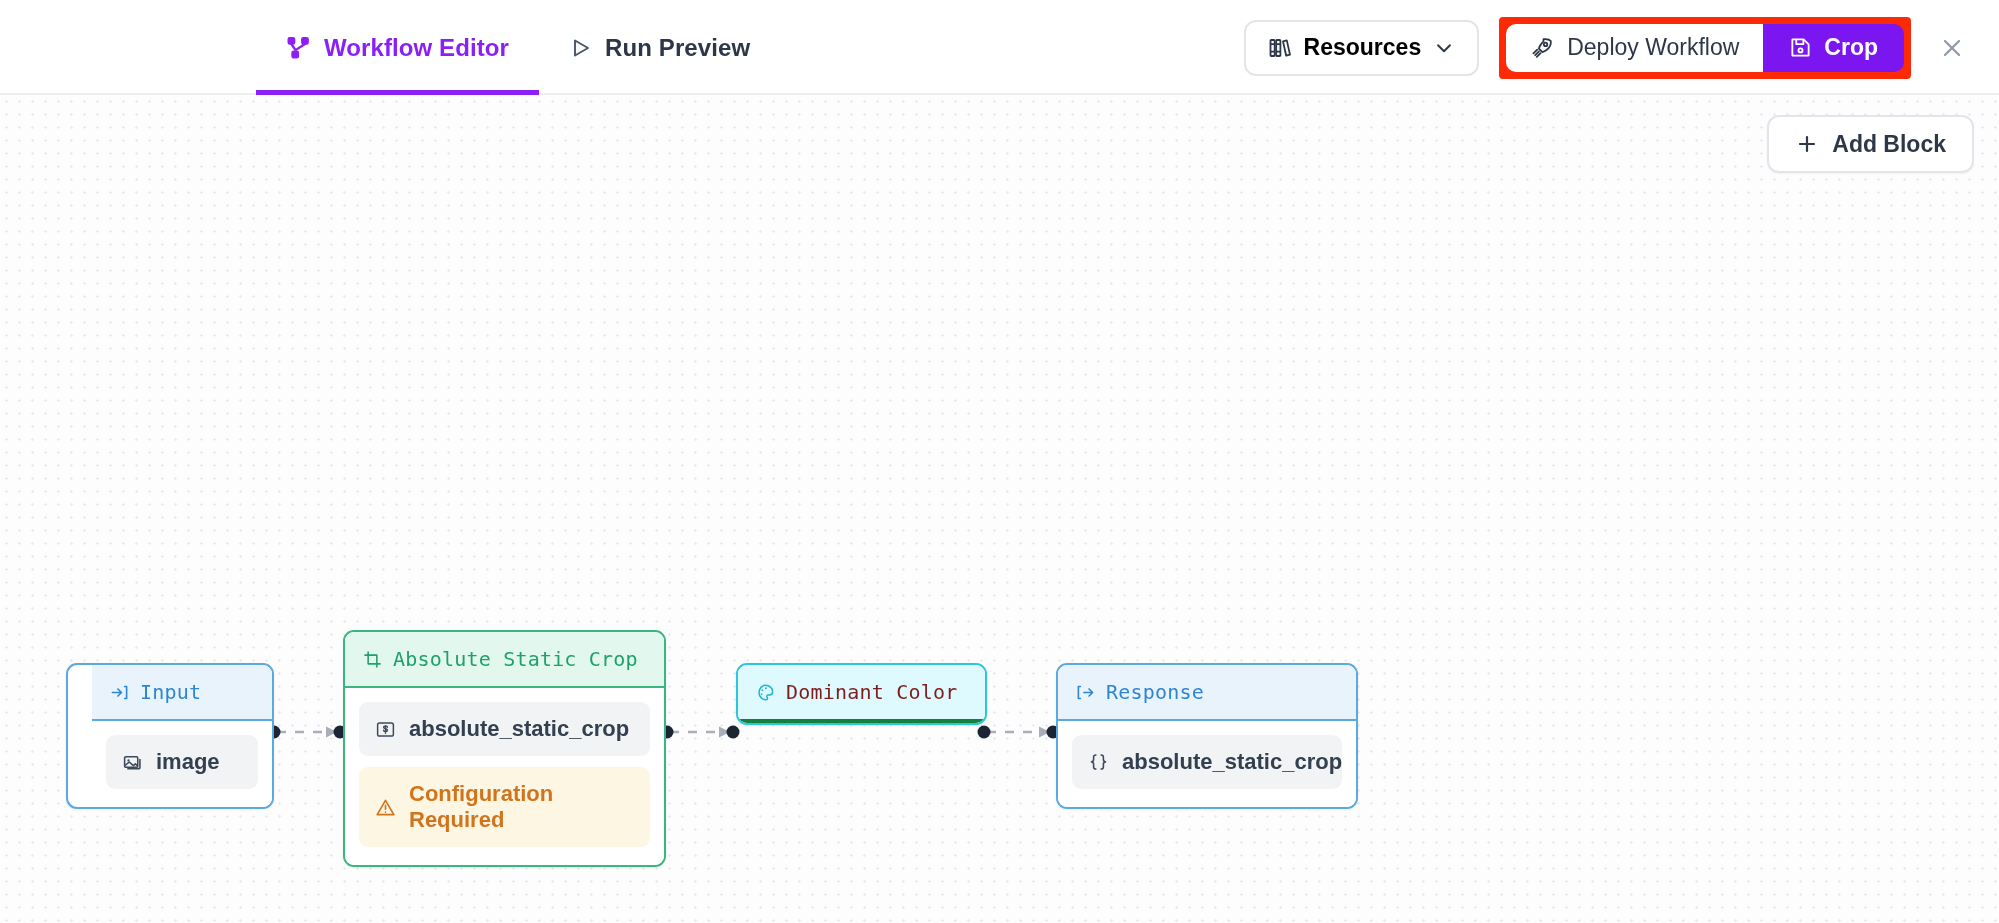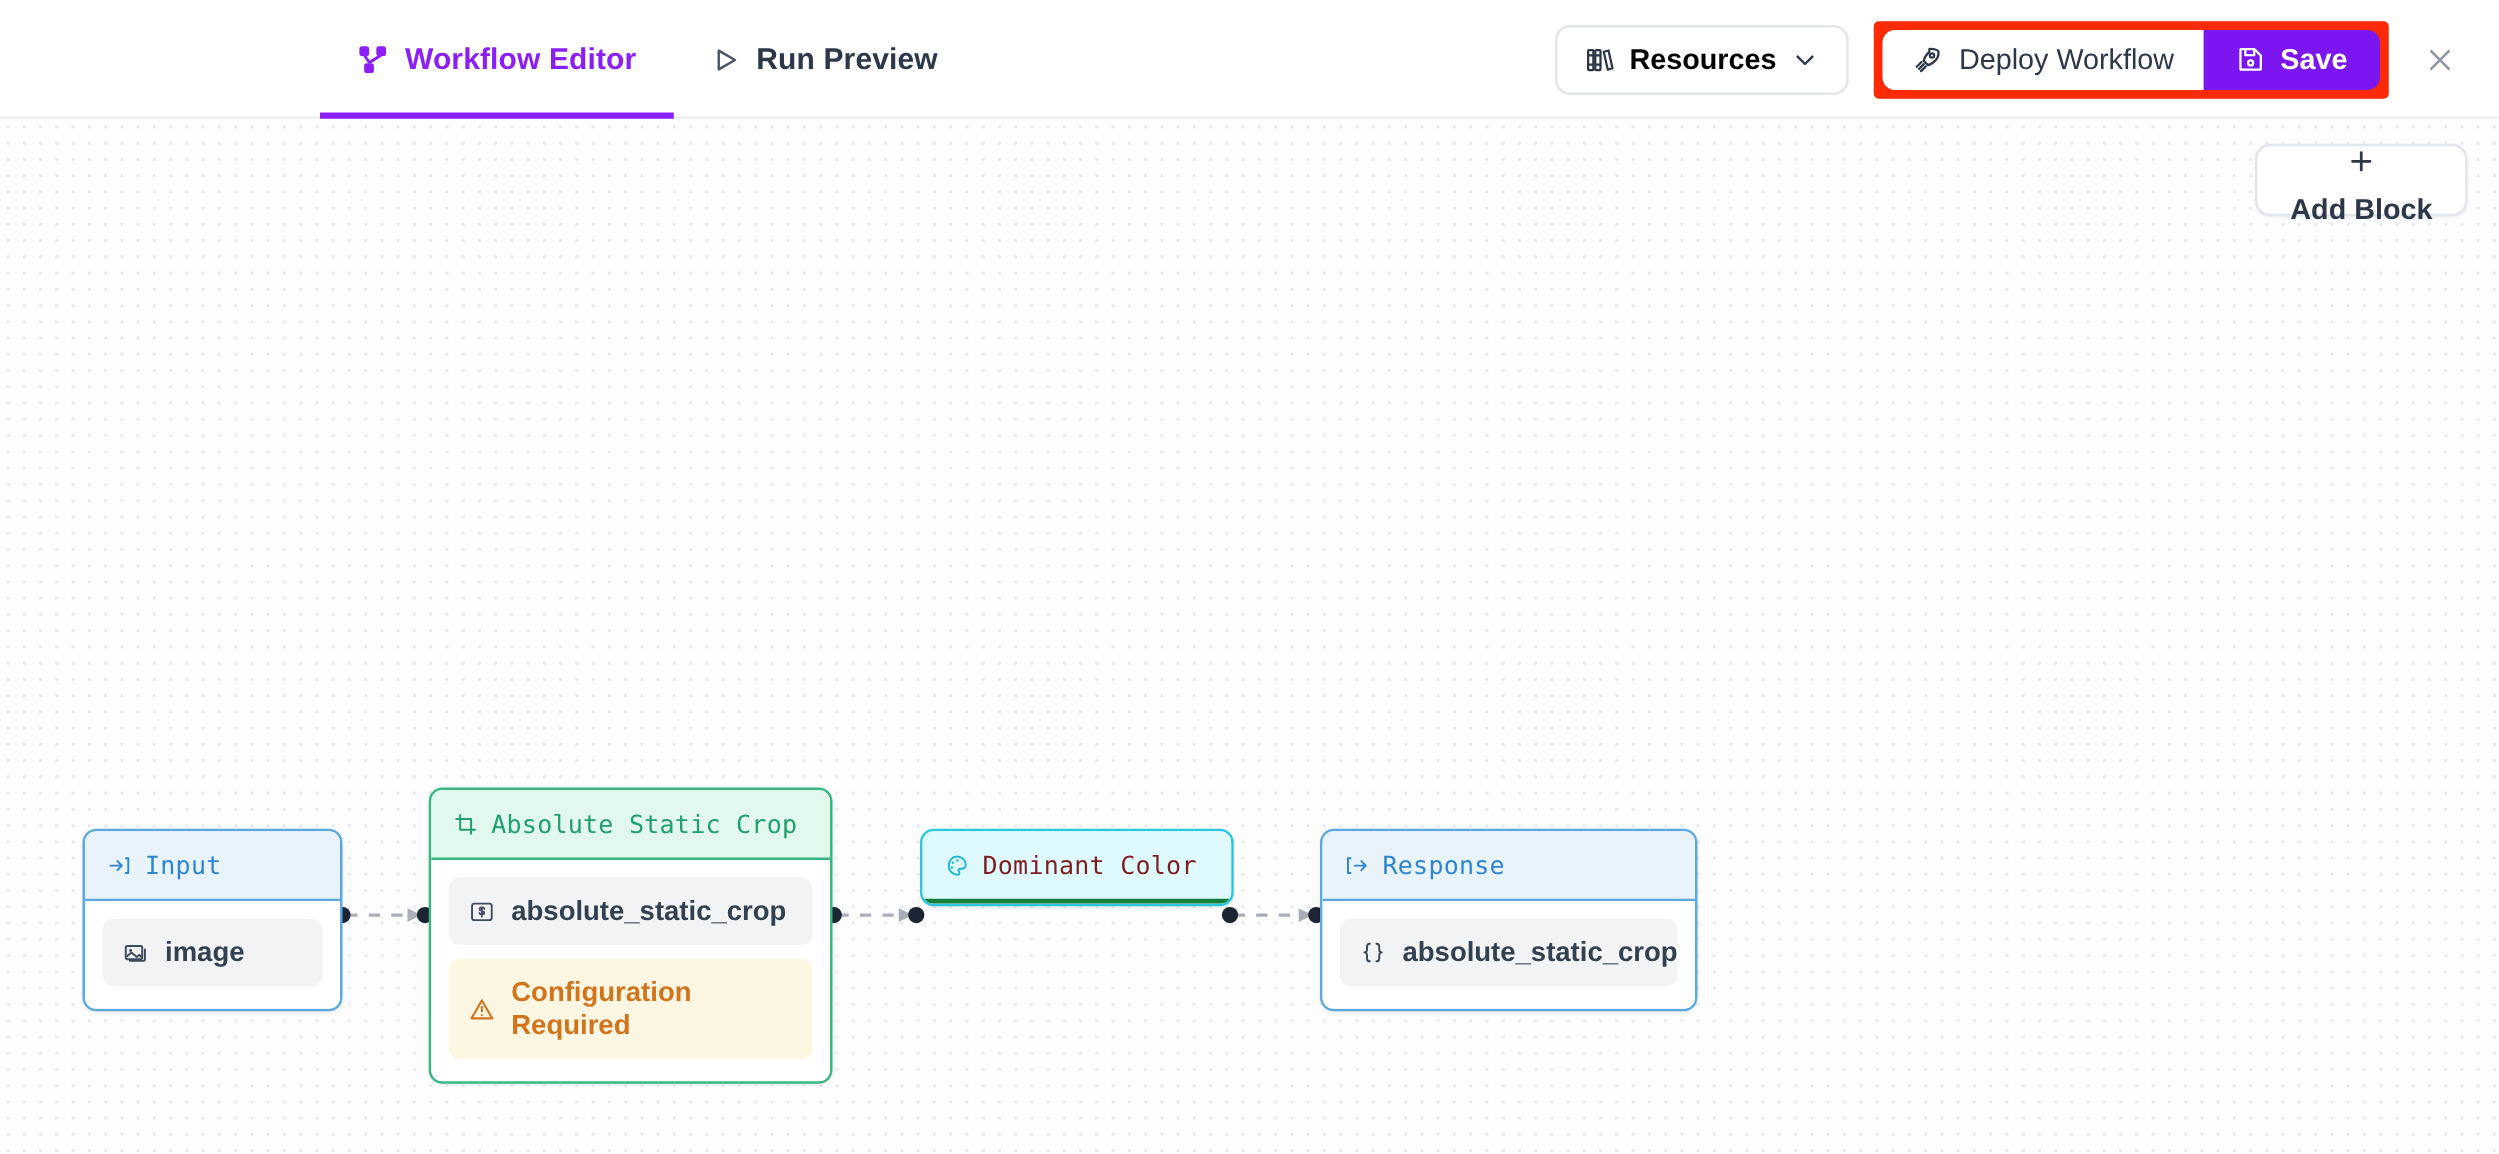--- a/index.html
+++ b/index.html
@@ -164,21 +164,20 @@
     height: 58px;
     padding: 0 26px;
     background: #ffffff;
     border: 2px solid #e2e6eb;
     border-radius: 12px;
     color: #2d3748;
     font-size: 23px;
     font-weight: 600;
     cursor: pointer;
     box-shadow: 0 1px 2px rgba(16,24,40,.05);
-    flex-direction: column;
   }
 
   
   .node {
     position: absolute;
     border-radius: 11px;
     background: #ffffff;
     overflow: hidden;
     box-shadow: 0 1px 3px rgba(16,24,40,.07);
   }
@@ -304,21 +303,21 @@
           <span>Deploy Workflow</span>
         </button>
         <button class="save-btn">
           <span class="field-icon">
             <svg width="23" height="23" viewBox="0 0 24 24" fill="none" stroke="#ffffff" stroke-width="1.9" stroke-linejoin="round">
               <path d="M4 3.5h11.2L20.5 8.8V20a.5.5 0 0 1-.5.5H4a.5.5 0 0 1-.5-.5V4a.5.5 0 0 1 .5-.5z"></path>
               <path d="M7.6 3.5v5h7.4v-5"></path>
               <circle cx="12" cy="15" r="2.1"></circle>
             </svg>
           </span>
-          <span>Save</span>
+          <span>Crop</span>
         </button>
       </div>
 
       <button class="close-btn">
         <svg width="26" height="26" viewBox="0 0 24 24" fill="none" stroke="#8d97a5" stroke-width="1.9" stroke-linecap="round">
           <path d="M5.5 5.5 L18.5 18.5M18.5 5.5 L5.5 18.5"></path>
         </svg>
       </button>
 
     </div>
@@ -349,21 +348,21 @@
       <g fill="#1b2534">
         <circle cx="274" cy="637" r="6.5"></circle>
         <circle cx="340" cy="637" r="6.5"></circle>
         <circle cx="667" cy="637" r="6.5"></circle>
         <circle cx="733" cy="637" r="6.5"></circle>
         <circle cx="984" cy="637" r="6.5"></circle>
         <circle cx="1053" cy="637" r="6.5"></circle>
       </g>
     </svg>
 
-    <div class="node blue" style="left:66px; top:568px; width:208px;">
+    <div class="node blue" style="left:66px; top:568px; width:208px;padding-left:24px;">
       <div class="node-header">
         <span class="field-icon">
           <svg width="19" height="19" viewBox="0 0 24 24" fill="none" stroke="#2e86d1" stroke-width="2" stroke-linecap="round" stroke-linejoin="round">
             <path d="M3 12h11M10 7.5 L14.5 12 L10 16.5"></path>
             <path d="M18.5 4.5h2.5v15h-2.5"></path>
           </svg>
         </span>
         <span>Input</span>
       </div>
       <div class="node-body">

